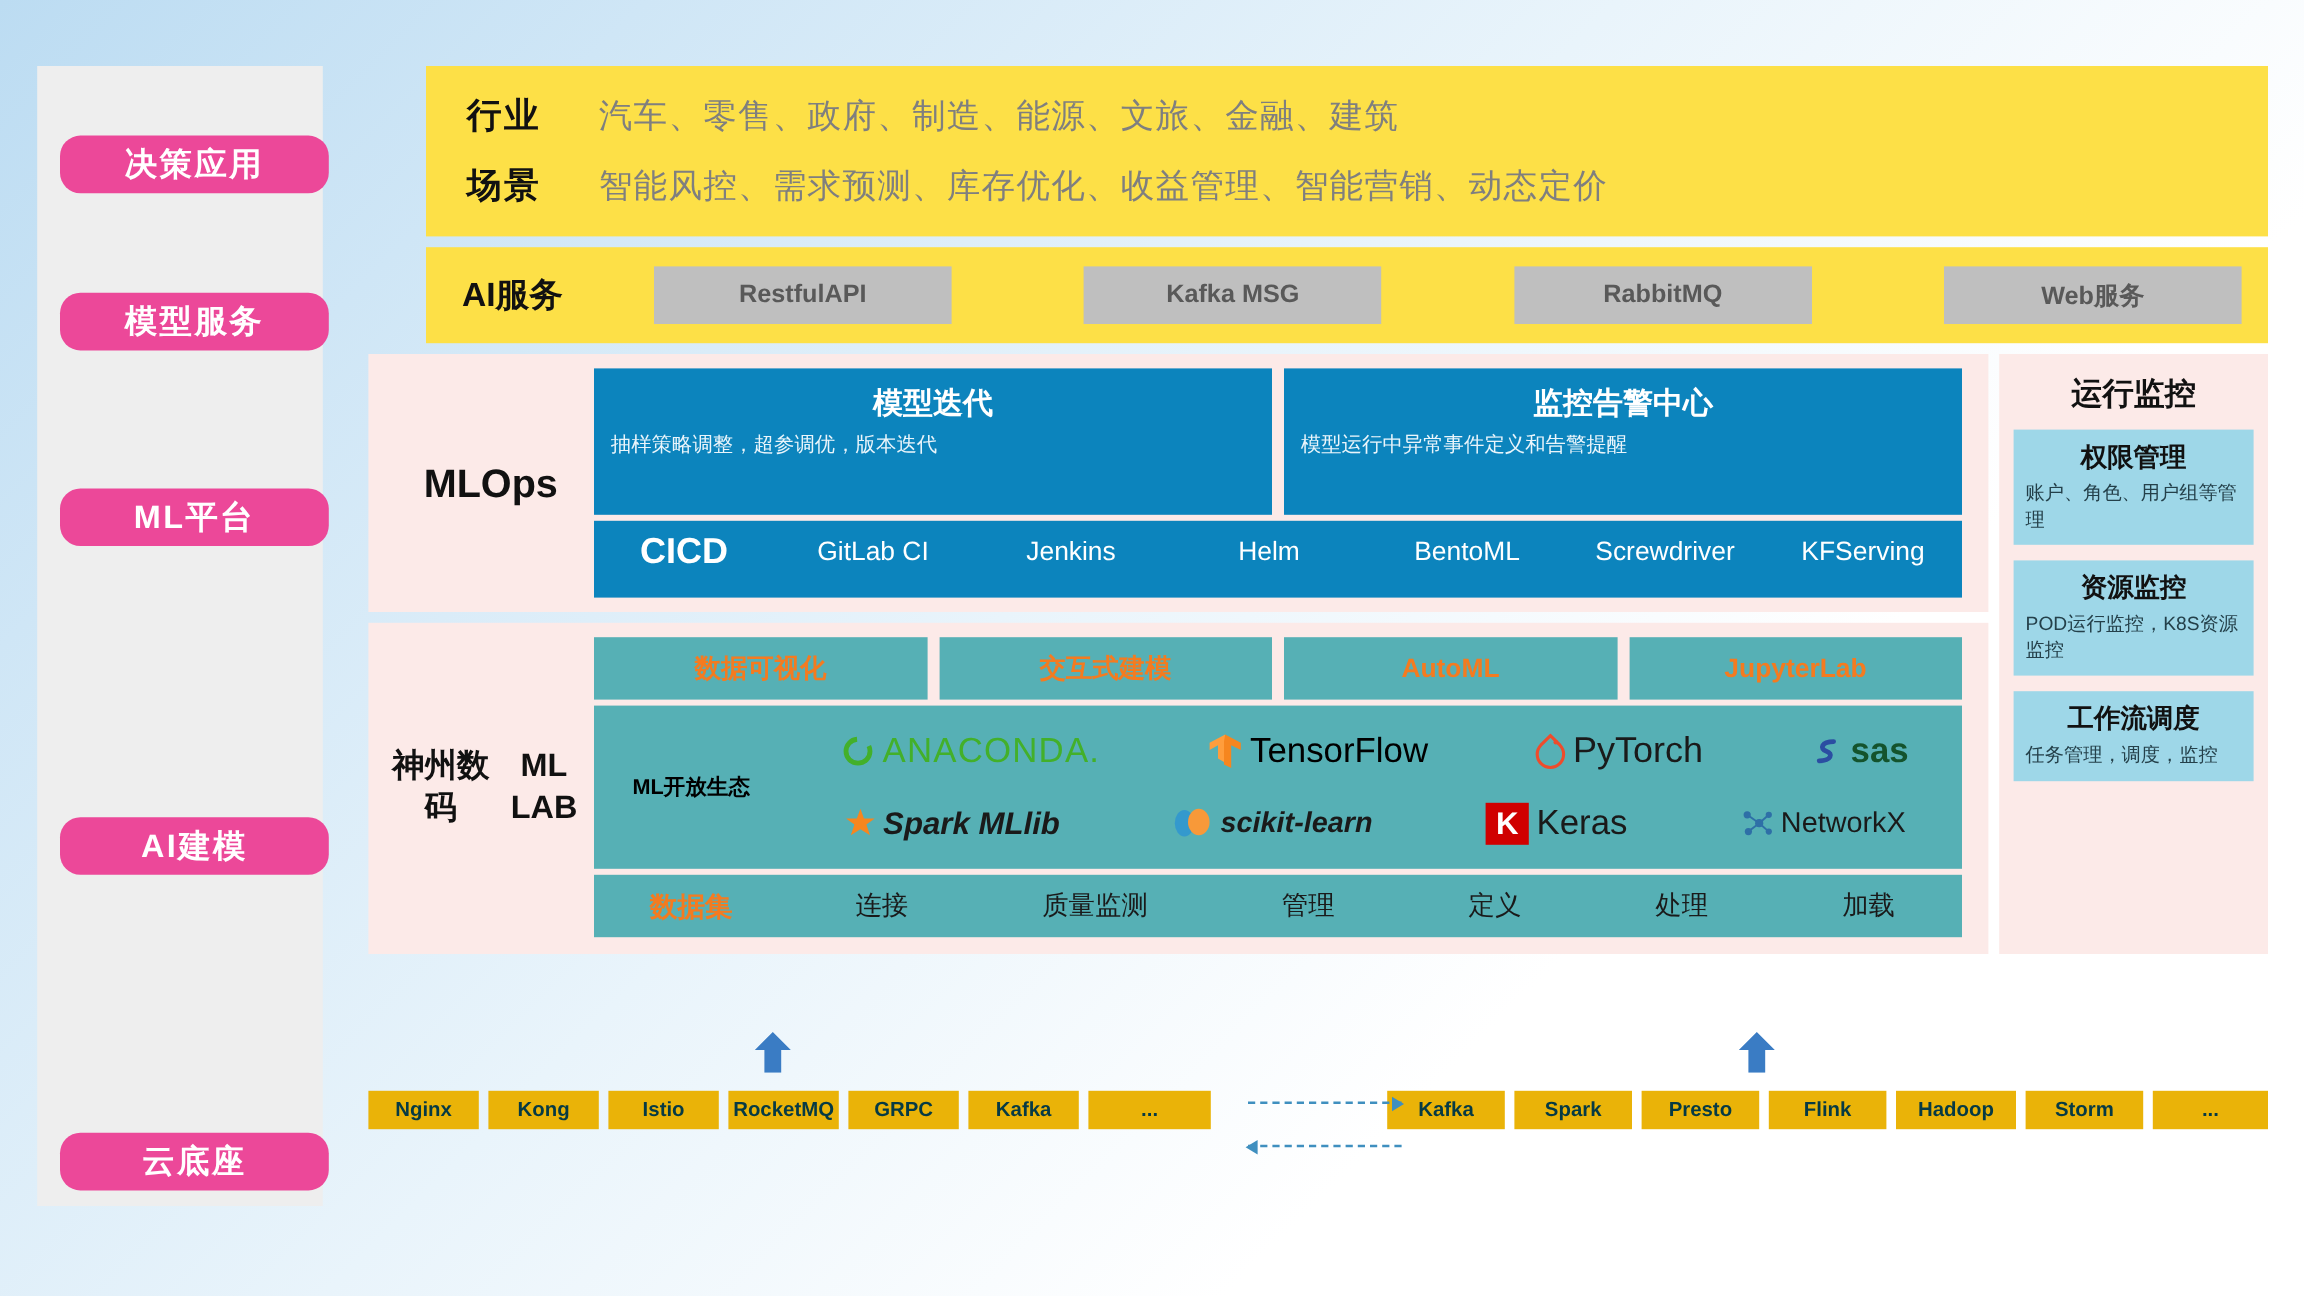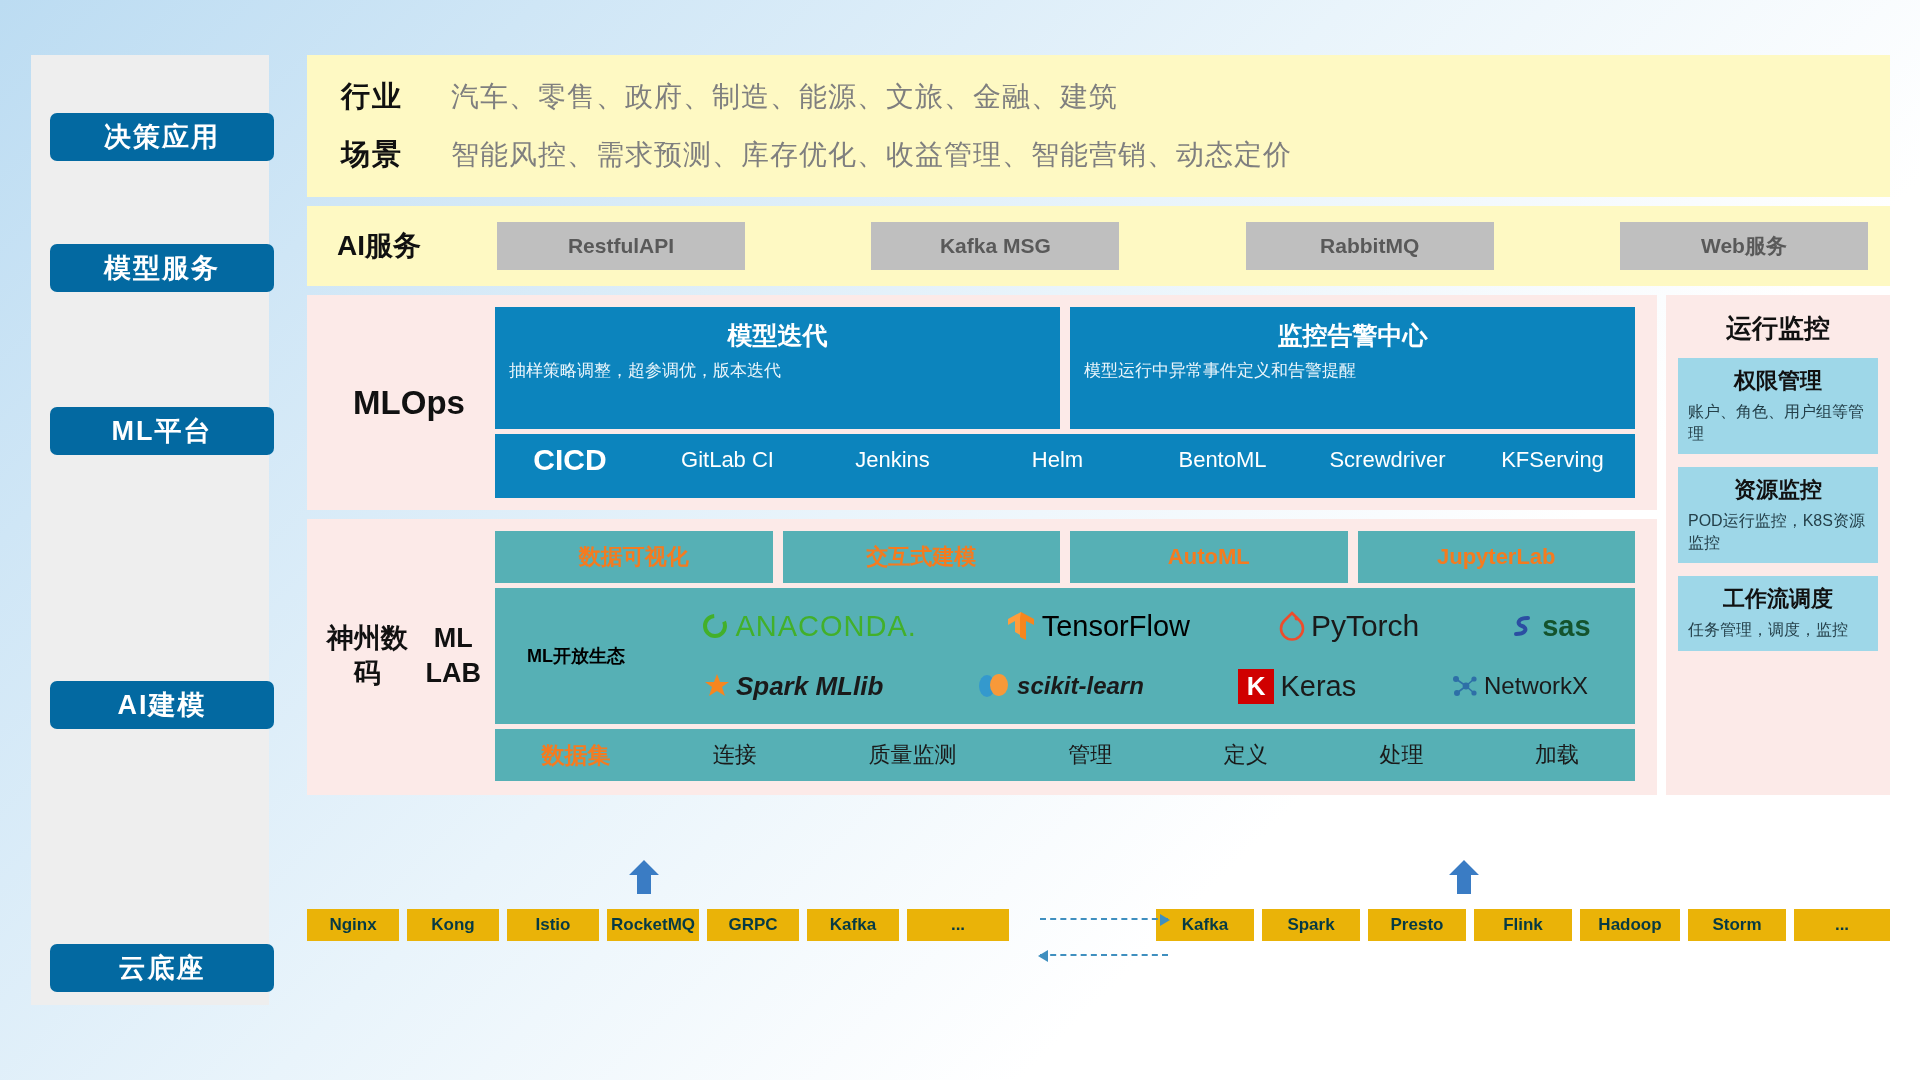--- a/index.html
+++ b/index.html
@@ -11,35 +11,35 @@
   }
   .stage{position:relative;width:1920px;height:1080px;}
 
   
   .rail{
     position:absolute;left:31px;top:55px;width:238px;height:950px;
     background:#eeeeee;
   }
   .tag{
     position:absolute;left:50px;width:224px;height:48px;
-    background:#0369a1;border-radius:7px;
+    background:#ec4899;border-radius:17px;
     color:#fff;font-size:27px;font-weight:bold;
     display:flex;align-items:center;justify-content:center;
     letter-spacing:2px;
   }
   .tag.t1{top:113px;}
   .tag.t2{top:244px;}
   .tag.t3{top:407px;}
   .tag.t4{top:681px;}
   .tag.t5{top:944px;}
 
   
   .main{position:absolute;left:307px;top:55px;width:1583px;}
 
-  .band{background:#fef9c3;}
+  .band{background:#fde047;margin-left:48px;}
   .band + .band{margin-top:9px;}
 
   
   .r1{padding:22px 0 22px 0;display:flex;flex-direction:column;gap:18px;}
   .r1row{display:flex;align-items:center;}
   .r1lab{width:110px;margin-left:34px;font-size:29px;font-weight:bold;color:#111;letter-spacing:2px;}
   .r1val{font-size:28px;color:#7f7f7f;letter-spacing:1px;}
 
   
   .r2{display:flex;align-items:center;padding:16px 0;}

